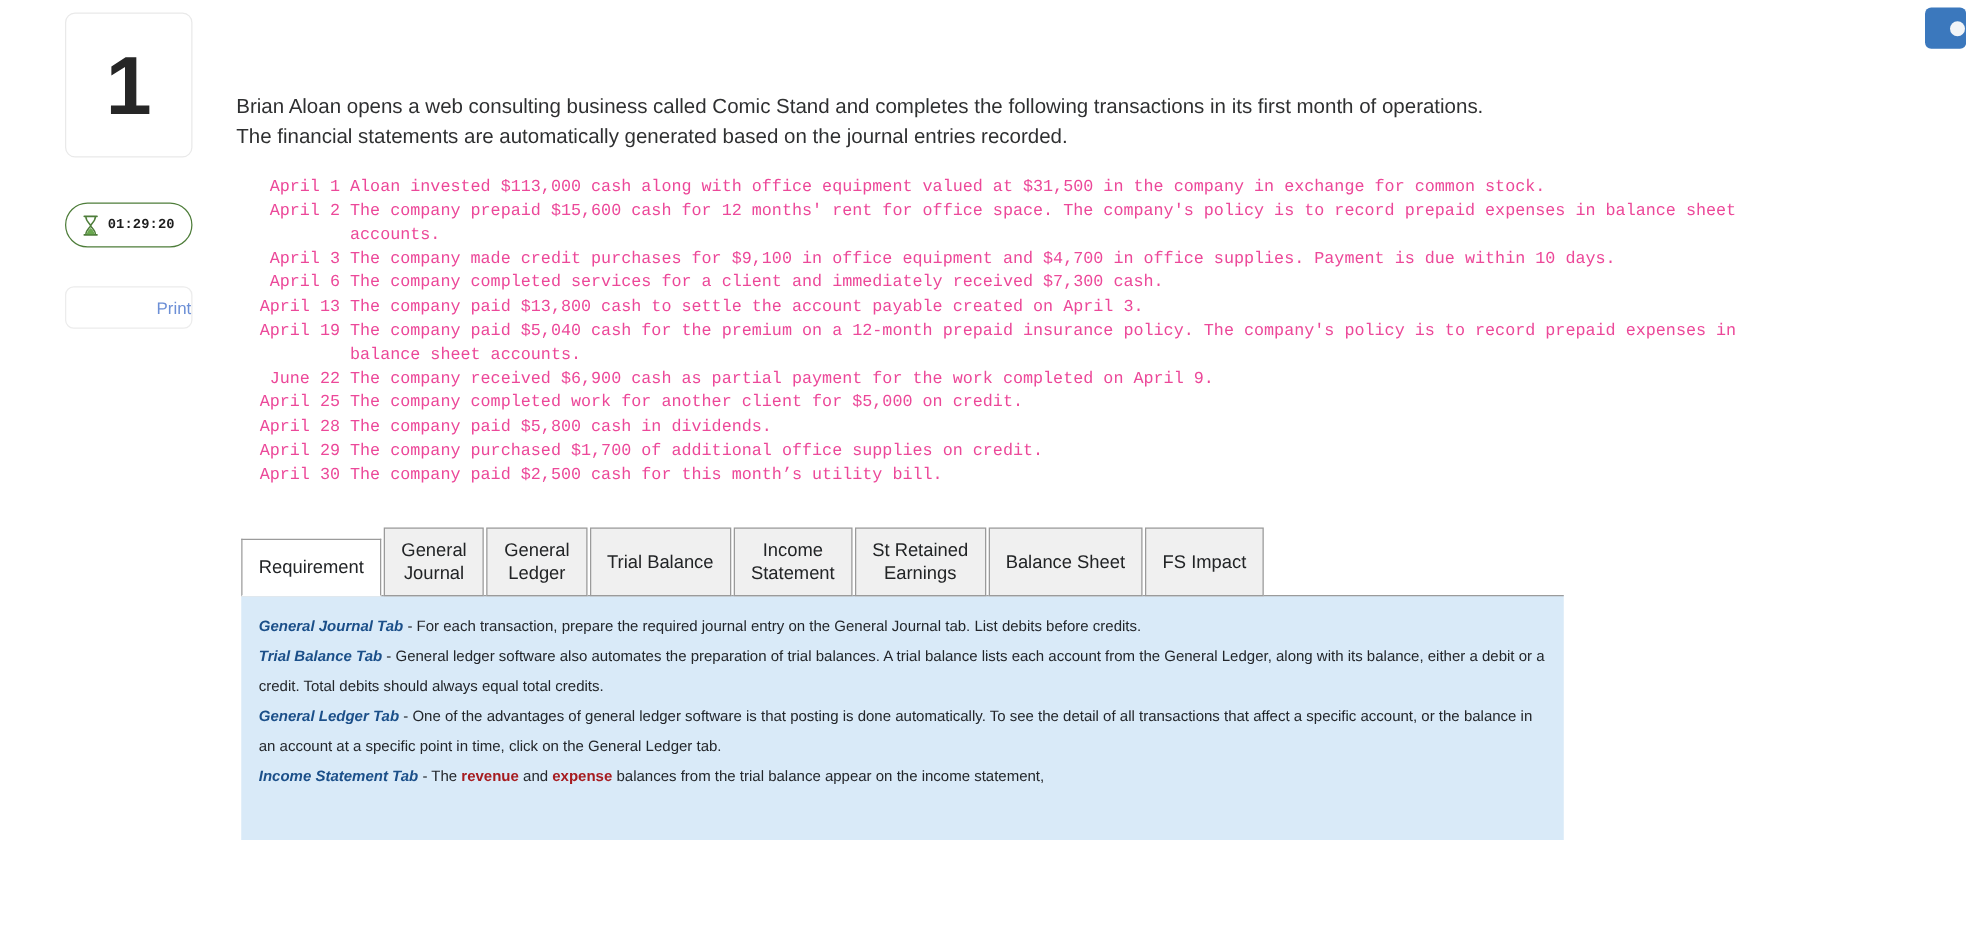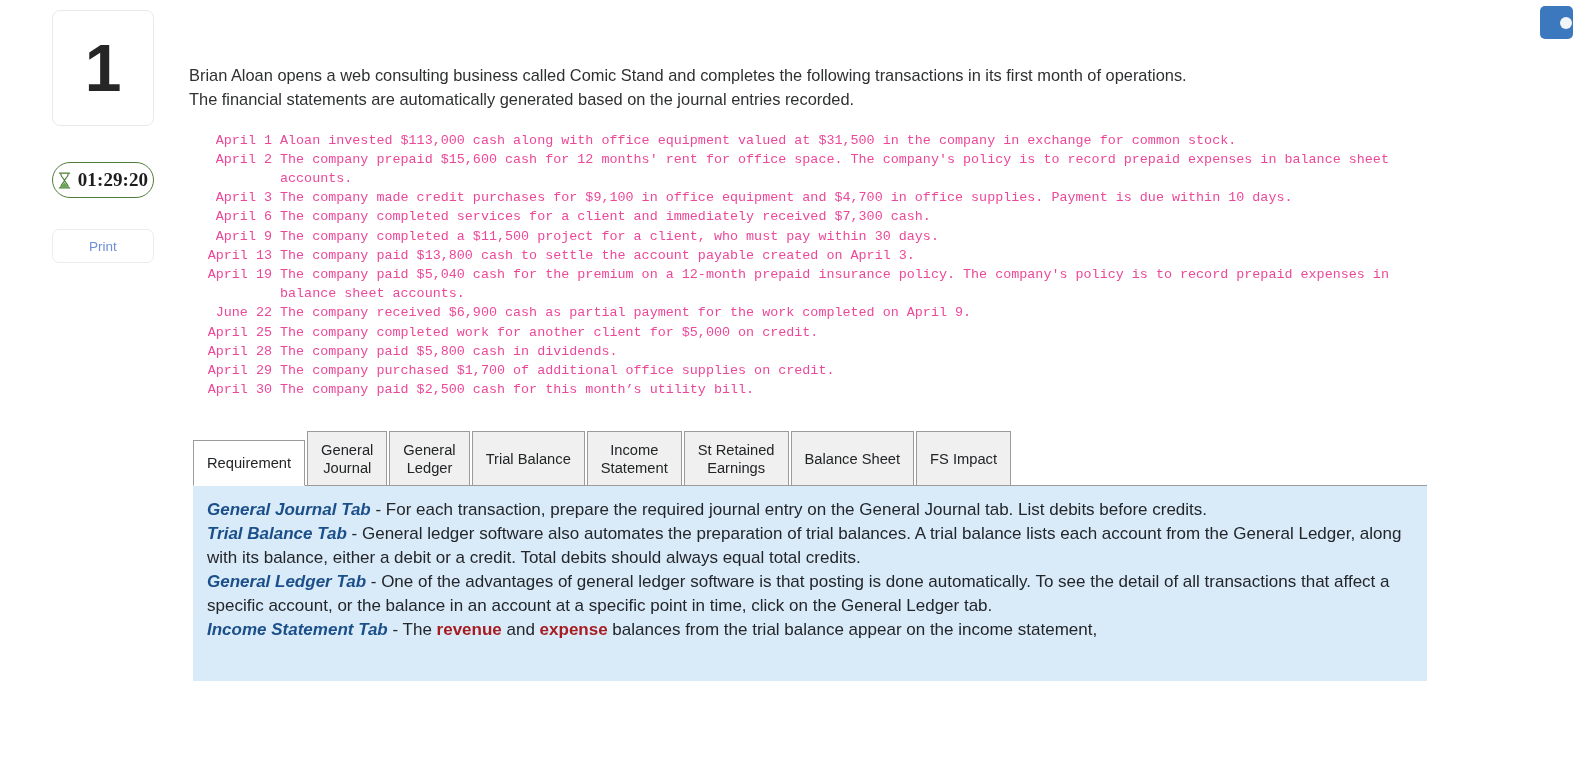--- a/index.html
+++ b/index.html
@@ -58,50 +58,50 @@
     align-items: center;
     justify-content: center;
     gap: 7px;
   }
   #timer-badge .hourglass {
     width: 13px;
     height: 17px;
     display: block;
   }
   #timer-badge .time {
-    font-size: 19px;
+    font-size: 11px;
     font-weight: 700;
     color: #1d1d1d;
     letter-spacing: 0.1px;
-    font-family: Liberation Serif, serif;
+    font-family: Liberation Mono, monospace;
   }
 
   #print-button {
     margin-top: 31px;
     width: 102px;
     height: 34px;
     border: 1px solid #ececec;
     border-radius: 7px;
     background: #ffffff;
     display: flex;
     align-items: center;
-    justify-content: center;
+    justify-content: flex-end;
     cursor: pointer;
   }
   #print-button .label {
     font-size: 13.5px;
     color: #6c8fd6;
     font-family: "Liberation Sans", sans-serif;
   }
 
   
   #main {
     position: absolute;
     left: 189px;
-    top: 0;
+    top: 10px;
     width: 1340px;
   }
 
   #intro {
     margin-top: 64px;
     font-size: 16.4px;
     line-height: 23.8px;
     color: #2f3031;
     max-width: 1112px;
   }
@@ -162,26 +162,26 @@
     background: #ffffff;
     border-bottom: 1px solid #ffffff;
     height: 46px;
     position: relative;
     z-index: 3;
     color: #222426;
   }
 
   
   #instruction-panel {
-    width: 1234px;
+    width: 1058px;
     margin-left: 4px;
     background: #d9eaf8;
     border-top: 1px solid #9b9b9b;
     padding: 12px 14px 0 14px;
-    font-size: 17px;
+    font-size: 12px;
     line-height: 24px;
     color: #23262a;
     height: 196px;
     overflow: hidden;
     position: relative;
     top: -1px;
   }
   #instruction-panel p { margin: 0; }
   .itab-name {
     font-weight: 700;
@@ -260,24 +260,20 @@
           <span class="date">April 2</span>
           <span class="desc">The company prepaid $15,600 cash for 12 months' rent for office space. The company's policy is to record prepaid expenses in balance sheet accounts.</span>
         </div>
         <div class="txn">
           <span class="date">April 3</span>
           <span class="desc">The company made credit purchases for $9,100 in office equipment and $4,700 in office supplies. Payment is due within 10 days.</span>
         </div>
         <div class="txn">
           <span class="date">April 6</span>
           <span class="desc">The company completed services for a client and immediately received $7,300 cash.</span>
-        </div>
-        <div class="txn">
-          <span class="date">April 9</span>
-          <span class="desc">The company completed a $11,500 project for a client, who must pay within 30 days.</span>
         </div>
         <div class="txn">
           <span class="date">April 13</span>
           <span class="desc">The company paid $13,800 cash to settle the account payable created on April 3.</span>
         </div>
         <div class="txn">
           <span class="date">April 19</span>
           <span class="desc">The company paid $5,040 cash for the premium on a 12-month prepaid insurance policy. The company's policy is to record prepaid expenses in balance sheet accounts.</span>
         </div>
         <div class="txn">

